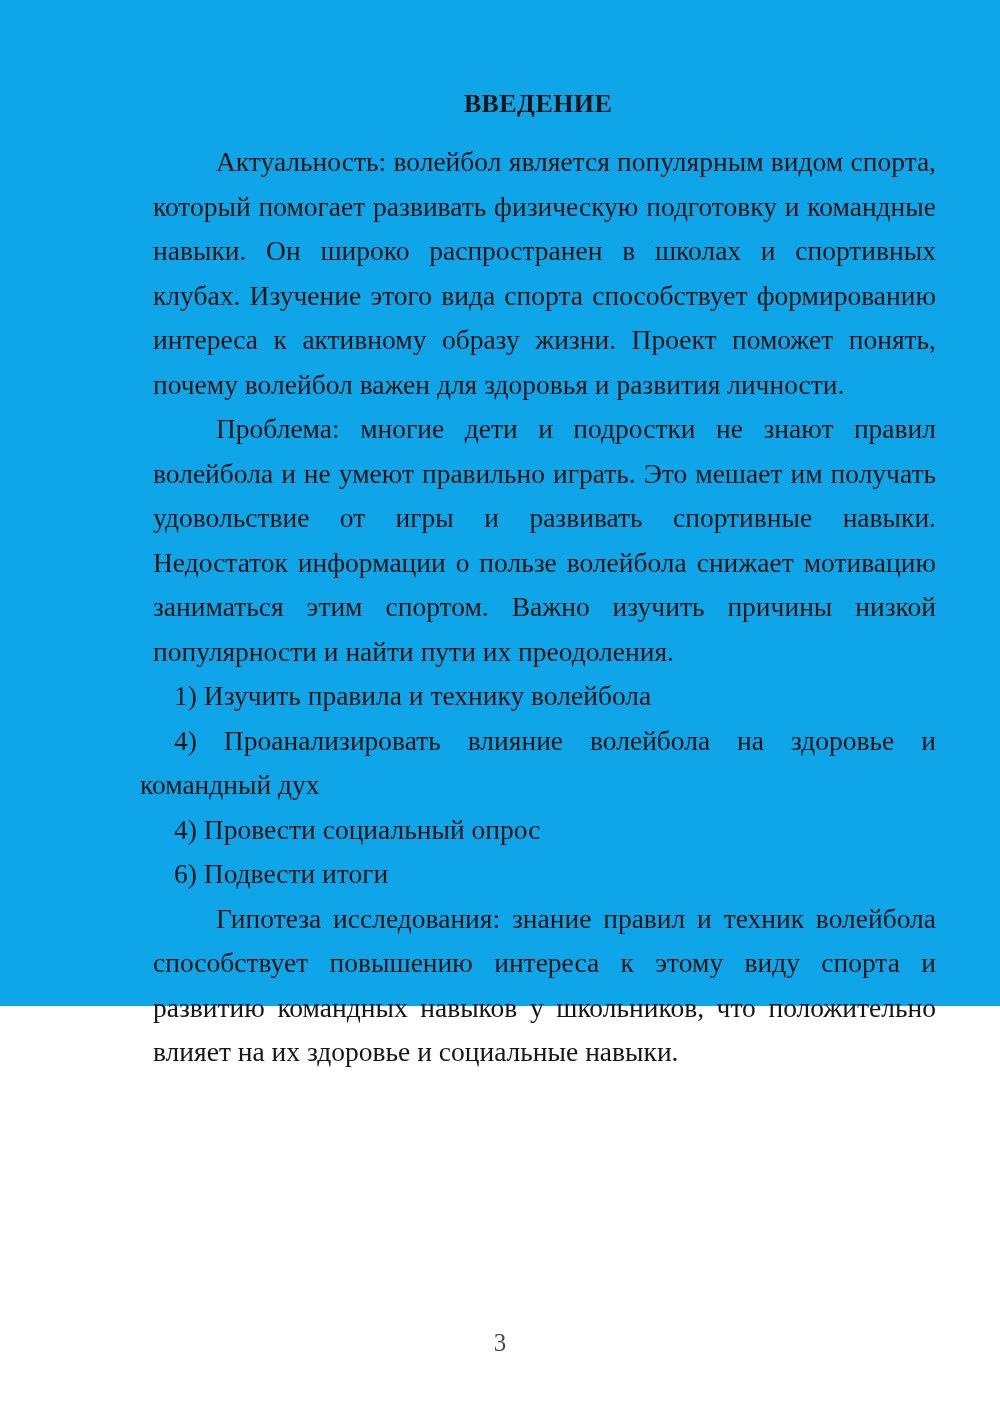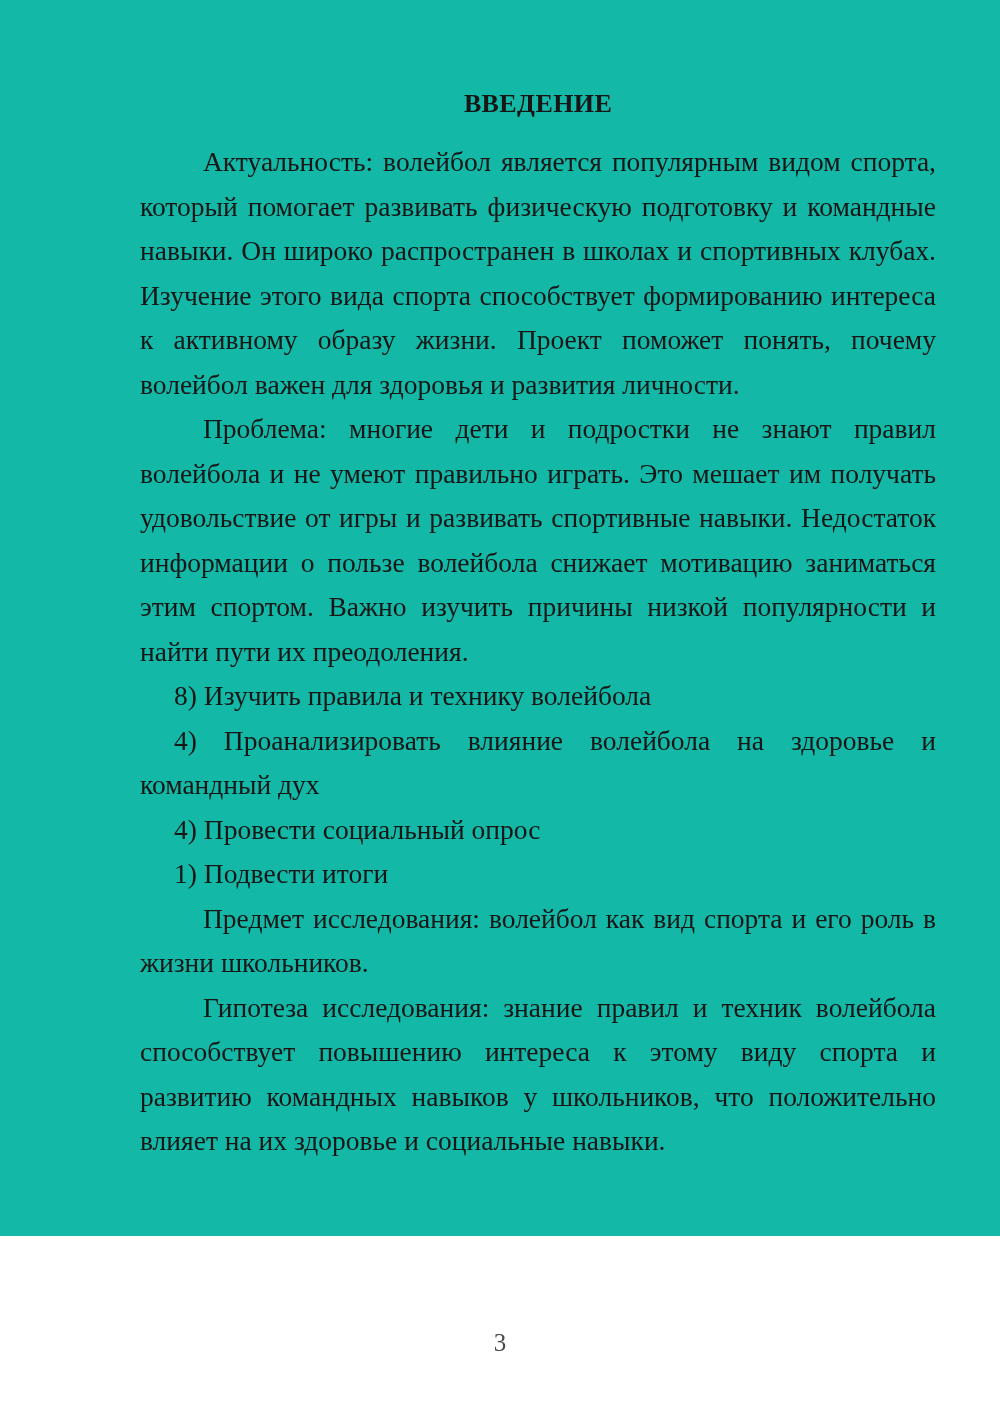--- a/index.html
+++ b/index.html
@@ -16,22 +16,22 @@
     font-family: "Liberation Serif", "DejaVu Serif", serif;
     color: #161616;
     -webkit-font-smoothing: antialiased;
   }
 
   .page {
     position: absolute;
     left: 0;
     top: 0;
     width: 1000px;
-    height: 1236px;
-    background: #14b8a6;
+    height: 1006px;
+    background: #0ea5e9;
   }
 
   .content {
     position: absolute;
     left: 140px;
     top: 86px;
     width: 796px;
   }
 
   .doc-heading {
@@ -41,21 +41,21 @@
     letter-spacing: 0.4px;
     margin: 0 0 18px 0;
     line-height: 1.4;
   }
 
   p.para {
     font-size: 27.5px;
     line-height: 44.5px;
     text-align: justify;
     text-justify: inter-word;
-    margin: 0 0 0 0;
+    margin: 0 0 0 13px;
     text-indent: 63px;
     hyphens: none;
     word-spacing: 0px;
   }
 
   
 
   .list-item {
     font-size: 27.5px;
     line-height: 44.5px;
@@ -88,31 +88,30 @@
   <div class="content">
 
     <h1 class="doc-heading">ВВЕДЕНИЕ</h1>
 
     <p class="para">Актуальность: волейбол является популярным видом спорта, который помогает развивать физическую подготовку и командные навыки. Он широко распространен в школах и спортивных клубах. Изучение этого вида спорта способствует формированию интереса к активному образу жизни. Проект поможет понять, почему волейбол важен для здоровья и развития личности.</p>
 
     <p class="para">Проблема: многие дети и подростки не знают правил волейбола и не умеют правильно играть. Это мешает им получать удовольствие от игры и развивать спортивные навыки. Недостаток информации о пользе волейбола снижает мотивацию заниматься этим спортом. Важно изучить причины низкой популярности и найти пути их преодоления.</p>
 
 
 
-    <p class="list-item short">8) Изучить правила и технику волейбола</p>
+    <p class="list-item short">1) Изучить правила и технику волейбола</p>
 
 
     <p class="list-item">4) Проанализировать влияние волейбола на здоровье и командный дух</p>
 
     <p class="list-item short">4) Провести социальный опрос</p>
 
-    <p class="list-item short">1) Подвести итоги</p>
+    <p class="list-item short">6) Подвести итоги</p>
 
 
-    <p class="para">Предмет исследования: волейбол как вид спорта и его роль в жизни школьников.</p>
 
     <p class="para">Гипотеза исследования: знание правил и техник волейбола способствует повышению интереса к этому виду спорта и развитию командных навыков у школьников, что положительно влияет на их здоровье и социальные навыки.</p>
 
   </div>
 
   <div class="page-number">3</div>
 
 </div>
 
 </body></html>

